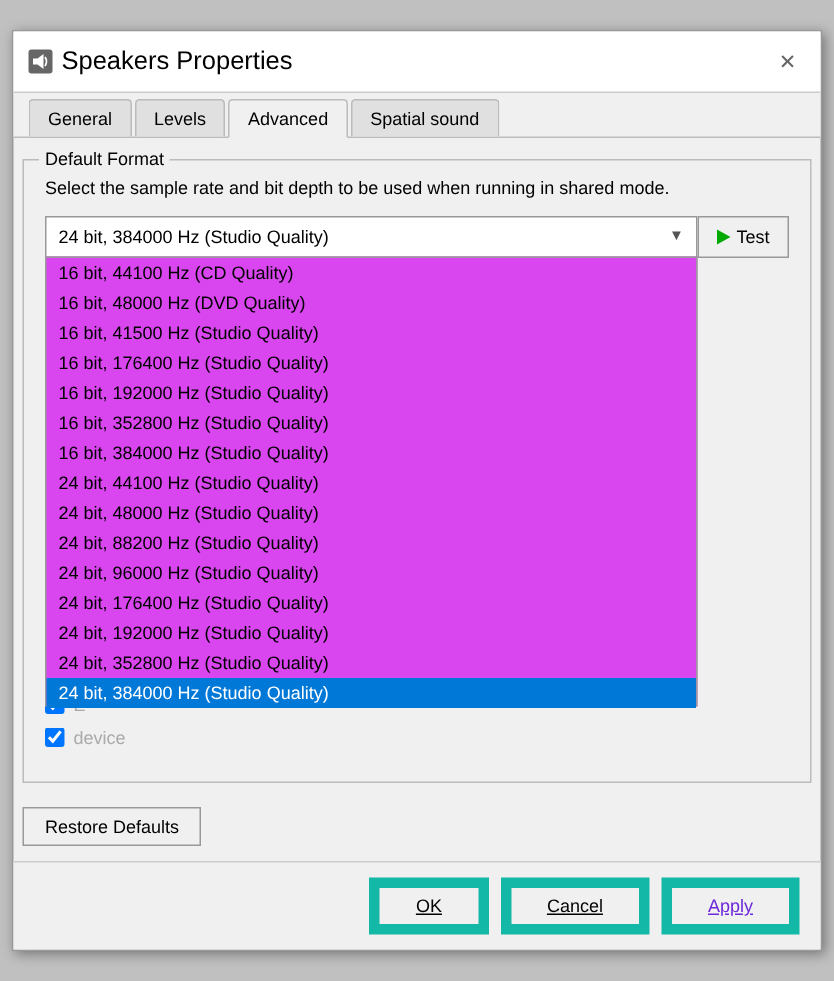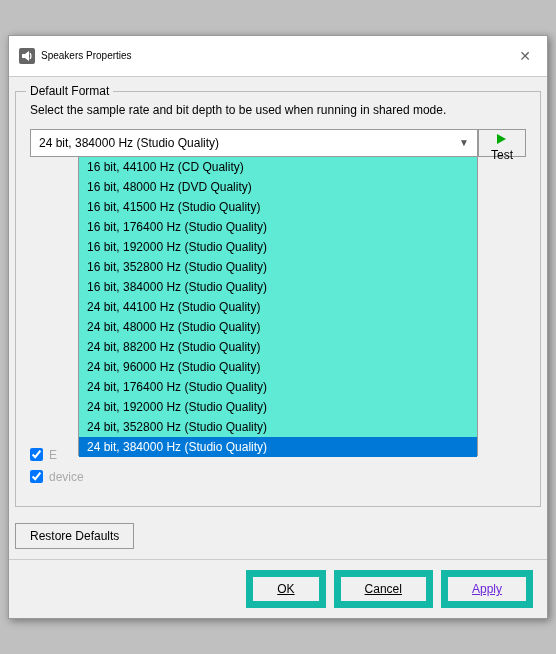--- a/index.html
+++ b/index.html
@@ -33,21 +33,21 @@
       gap: 6px;
     }
     .title-icon {
       width: 16px;
       height: 16px;
       background: #666;
       border-radius: 2px;
       display: flex; align-items: center; justify-content: center;
     }
     .title-text {
-      font-size: 10px;
+      font-size: 17px;
       font-weight: normal;
       color: #000;
     }
     .close-btn {
       width: 24px;
       height: 24px;
       background: none;
       border: none;
       cursor: pointer;
       font-size: 14px;
@@ -124,25 +124,24 @@
     }
     .dropdown-arrow {
       font-size: 10px;
       color: #555;
     }
     .dropdown-list {
       position: absolute;
       top: 27px;
       left: 0;
       right: 0;
-      background: #5eead4;
+      background: #d946ef;
       border: 1px solid #999;
       z-index: 100;
       max-height: 300px;
-      margin-left: 48px;
     }
     .dropdown-item {
       padding: 3px 8px;
       font-size: 12px;
       cursor: pointer;
       color: #000;
       white-space: nowrap;
     }
     .dropdown-item.selected {
       background: #0078d7;
@@ -152,21 +151,20 @@
       display: flex;
       align-items: center;
       gap: 4px;
       padding: 4px 12px;
       background: #f0f0f0;
       border: 1px solid #999;
       cursor: pointer;
       font-size: 12px;
       height: 28px;
       white-space: nowrap;
-      flex-direction: column;
     }
     .play-icon {
       width: 0;
       height: 0;
       border-style: solid;
       border-width: 5px 0 5px 9px;
       border-color: transparent transparent transparent #00aa00;
       display: inline-block;
     }
     .exclusive-section {
@@ -230,20 +228,26 @@
         <svg width="12" height="12" viewBox="0 0 12 12">
           <polygon points="1,4 4,4 8,1 8,11 4,8 1,8" fill="#fff"></polygon>
           <path d="M9,3 Q11,6 9,9" stroke="#fff" stroke-width="1.2" fill="none"></path>
         </svg>
       </div>
       <span class="title-text">Speakers Properties</span>
     </div>
     <button class="close-btn">✕</button>
   </div>
 
+  <div class="tabs">
+    <div class="tab">General</div>
+    <div class="tab">Levels</div>
+    <div class="tab active">Advanced</div>
+    <div class="tab">Spatial sound</div>
+  </div>
 
   <div class="content">
     <div class="group-box">
       <span class="group-label">Default Format</span>
       <p class="desc-text">Select the sample rate and bit depth to be used when running in shared mode.</p>
 
       <div class="format-row">
         <div class="dropdown-container">
           <div class="dropdown-selected">
             <span>24 bit, 384000 Hz (Studio Quality)</span>

